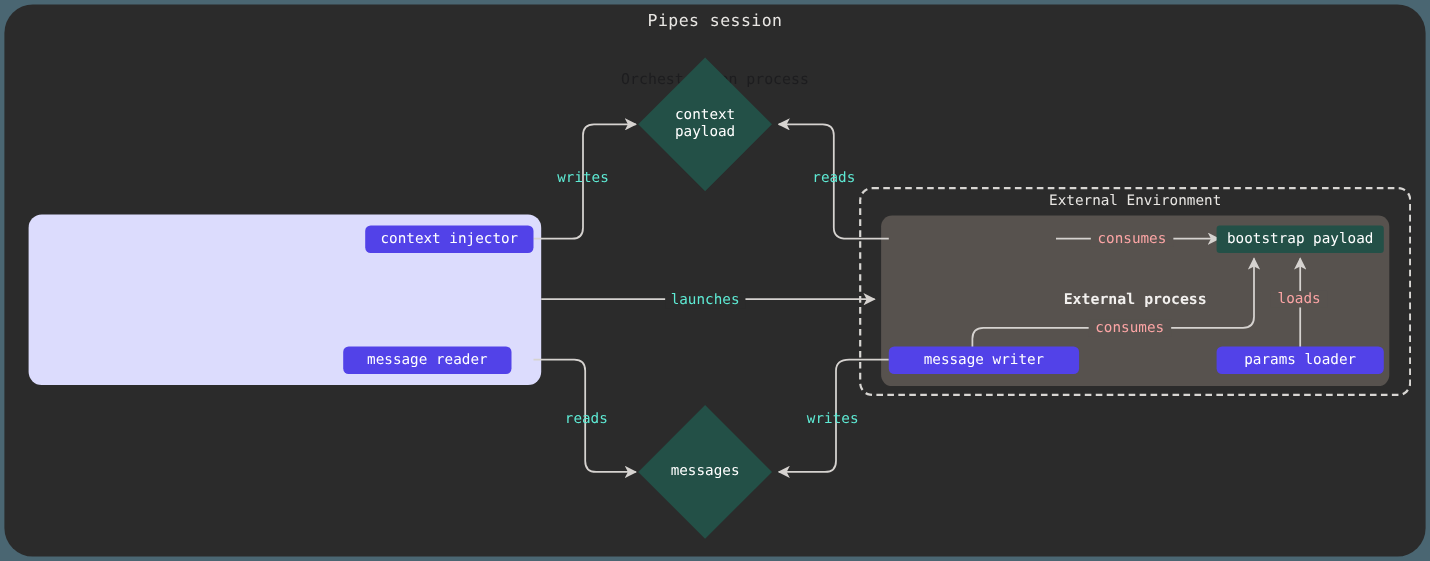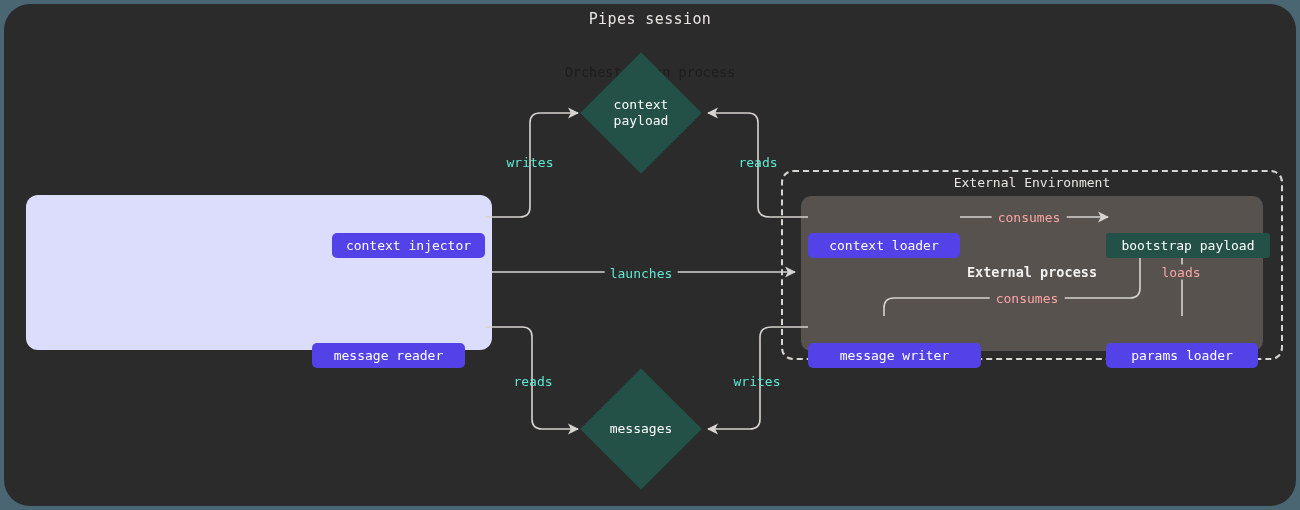--- a/index.html
+++ b/index.html
@@ -103,21 +103,20 @@
   }
   
   .node {
     position: absolute;
     display: flex;
     align-items: center;
     justify-content: center;
     font-size: 13px;
     box-sizing: border-box;
     white-space: nowrap;
-    margin-top: 28px;
   }
   .node-purple {
     background: #5242e8;
     color: #ffffff;
     border-radius: 5px;
     height: 25px;
   }
   .node-teal {
     background: #235047;
     color: #ffffff;
@@ -207,24 +206,23 @@
   <div class="edge-label on-dark" style="left:641px; top:273px; background:#2b2b2b; padding:0 5px;">launches</div>
   <div class="edge-label on-dark" style="left:533px; top:381px;">reads</div>
   <div class="edge-label on-dark" style="left:757px; top:381px;">writes</div>
   <div class="edge-label on-proc" style="left:1029px; top:217px; background:#57524e; padding:0 6px;">consumes</div>
   <div class="edge-label on-proc" style="left:1027px; top:298px; background:#57524e; padding:0 6px;">consumes</div>
   <div class="edge-label on-proc" style="left:1181px; top:272px; background:#57524e; padding:0 6px;">loads</div>
 
   <div class="node node-purple" style="left:332px; top:205px; width:153px;">context injector</div>
   <div class="node node-purple" style="left:312px; top:315px; width:153px;">message reader</div>
 
-  <div class="node node-purple" style="left:808px; top:205px; width:152px;">context loader</div>
   <div class="node node-purple" style="left:808px; top:315px; width:173px;">message writer</div>
   <div class="node node-purple" style="left:1106px; top:315px; width:152px;text-align:center;">params loader</div>
-  <div class="node node-teal" style="left:1106px; top:205px; width:164px;">bootstrap payload</div>
+  <div class="node node-teal" style="left:1106px; top:205px; width:152px;">bootstrap payload</div>
 
   <div class="diamond-wrap" style="left:598px; top:70px; width:86px; height:86px;">
     <div class="diamond-shape"></div>
     <div class="diamond-text">
       <div>context</div>
       <div>payload</div>
     </div>
   </div>
 
   <div class="diamond-wrap" style="left:598px; top:386px; width:86px; height:86px;">

